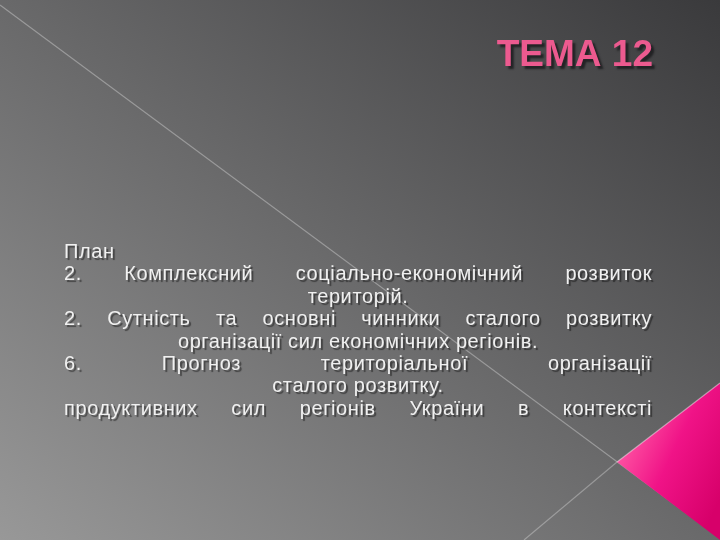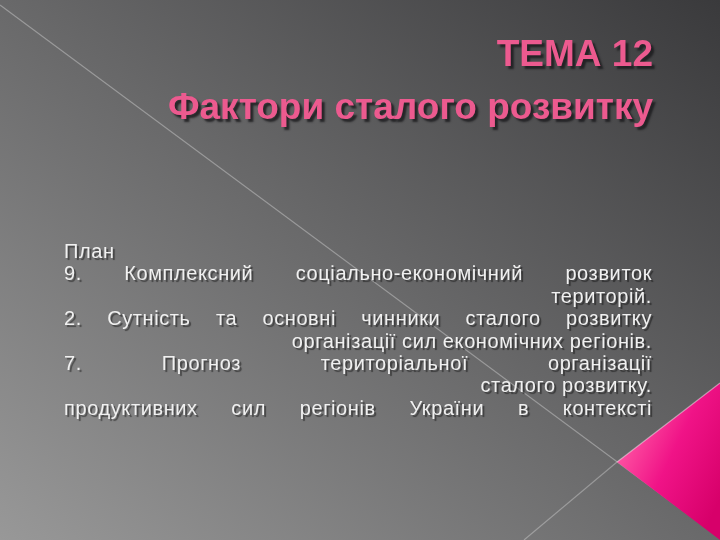--- a/index.html
+++ b/index.html
@@ -44,21 +44,21 @@
     font-size: 20px;
     line-height: 22.4px;
     letter-spacing: 0.6px;
     color: var(--body-text, #f0f0f0);
     text-shadow: 2px 2px 1px rgba(0, 0, 0, 0.45);
   }
   .plan-heading {
     text-align: left;
   }
   .plan-line.left {
-    text-align: right;
+    text-align: center;
   }
   .plan-line.fill {
     text-align: justify;
     text-align-last: justify;
   }
 </style>
 </head>
 <body>
 
 <div class="slide">
@@ -72,27 +72,26 @@
       </linearGradient>
     </defs>
     <line x1="0" y1="5" x2="720" y2="538" stroke="rgba(255,255,255,0.32)" stroke-width="1.2"></line>
     <line x1="524" y1="540" x2="617" y2="462" stroke="rgba(255,255,255,0.3)" stroke-width="1.2"></line>
     <polygon points="617,462 720,383 720,540" fill="url(#triGrad)"></polygon>
     <line x1="617" y1="462" x2="720" y2="383" stroke="rgba(255,255,255,0.45)" stroke-width="1.2"></line>
   </svg>
 
   <div class="title-block">
     <div>ТЕМА 12</div>
-    <div>Фактори сталого розвитку</div>
   </div>
 
   <div class="plan-block">
     <div class="plan-heading">План</div>
-    <div class="plan-line fill">9. Комплексний соціально-економічний розвиток</div>
+    <div class="plan-line fill">2. Комплексний соціально-економічний розвиток</div>
     <div class="plan-line left">територій.</div>
     <div class="plan-line fill">2. Сутність та основні чинники сталого розвитку</div>
     <div class="plan-line left">організації сил економічних регіонів.</div>
-    <div class="plan-line fill">7. Прогноз територіальної організації</div>
+    <div class="plan-line fill">6. Прогноз територіальної організації</div>
     <div class="plan-line left">сталого розвитку.</div>
     <div class="plan-line fill">продуктивних сил регіонів України в контексті</div>
   </div>
 
 </div>
 
 </body></html>

